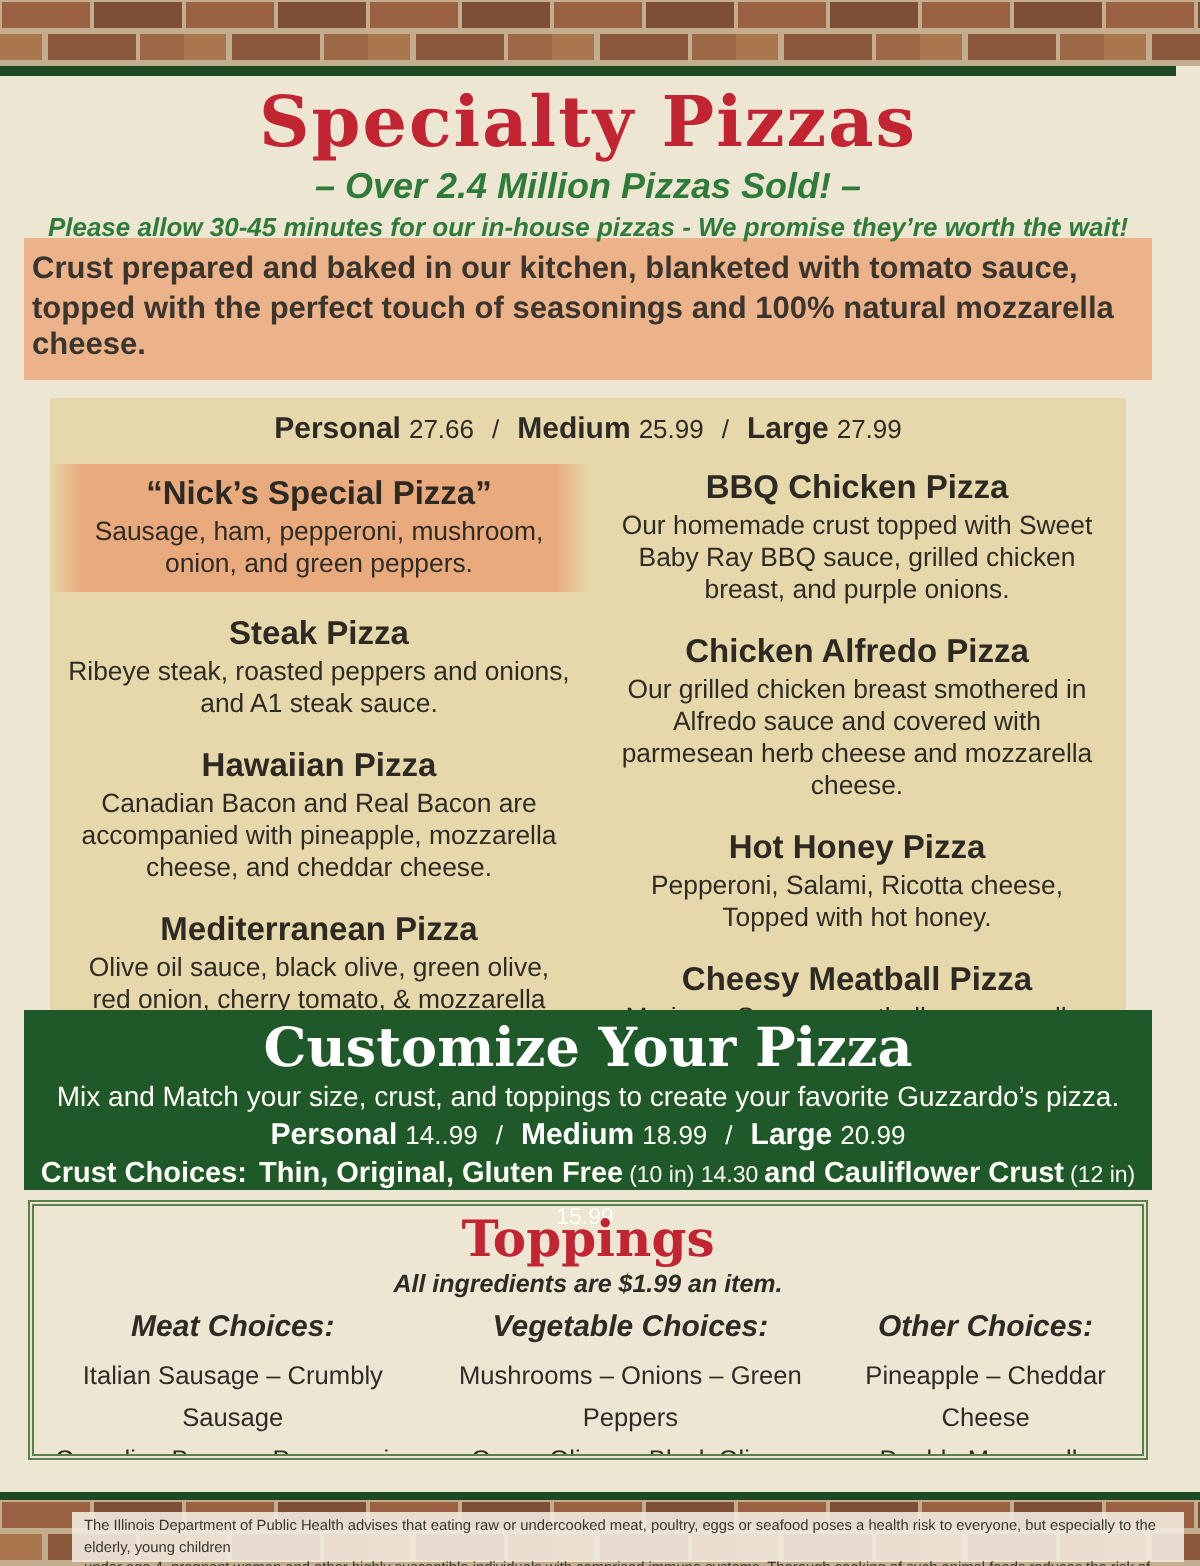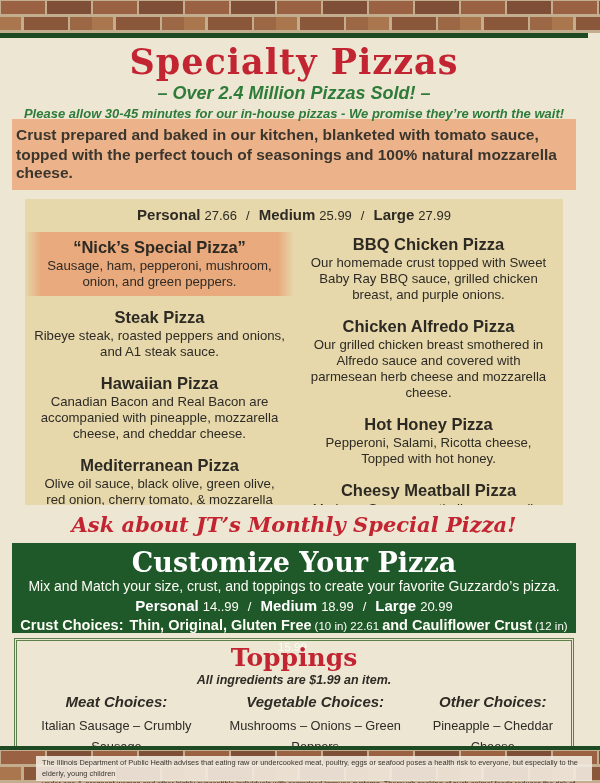--- a/index.html
+++ b/index.html
@@ -150,30 +150,29 @@
         </div>
         <div class="pizza">
           <h3>Cheesy Meatball Pizza</h3>
           <p>Marinara Sauce, meatballs, mozzerella, cheddar, and gruyere cheese.</p>
         </div>
 
       </div>
     </div>
   </div>
 
-  <div class="monthly">Ask about JT’s Monthly Special Pizza!</div>
 
   <div class="customize">
     <div class="c-title">Customize Your Pizza</div>
     <div class="c-sub">Mix and Match your size, crust, and toppings to create your favorite Guzzardo’s pizza.</div>
     <div class="price-line">
       <span class="sz">Personal</span><span class="pr">14..99</span><span class="sep">/</span><span class="sz">Medium</span><span class="pr">18.99</span><span class="sep">/</span><span class="sz">Large</span><span class="pr">20.99</span>
     </div>
     <div class="crust-line">
-      <span class="lbl">Crust Choices:</span><span>Thin, Original,  Gluten Free</span><span class="detail">(10 in) 22.61</span><span>and Cauliflower Crust</span><span class="detail">(12 in) 15.99</span>
+      <span class="lbl">Crust Choices:</span><span>Thin, Original,  Gluten Free</span><span class="detail">(10 in) 14.30</span><span>and Cauliflower Crust</span><span class="detail">(12 in) 15.99</span>
     </div>
   </div>
 
   <div class="toppings">
     <div class="t-title">Toppings</div>
     <div class="t-note">All ingredients are $1.99 an item.</div>
     <div class="t-cols">
       <div class="t-col c0">
         <div class="t-head">Meat Choices:</div>
         <div class="t-item">Italian Sausage – Crumbly Sausage</div>

